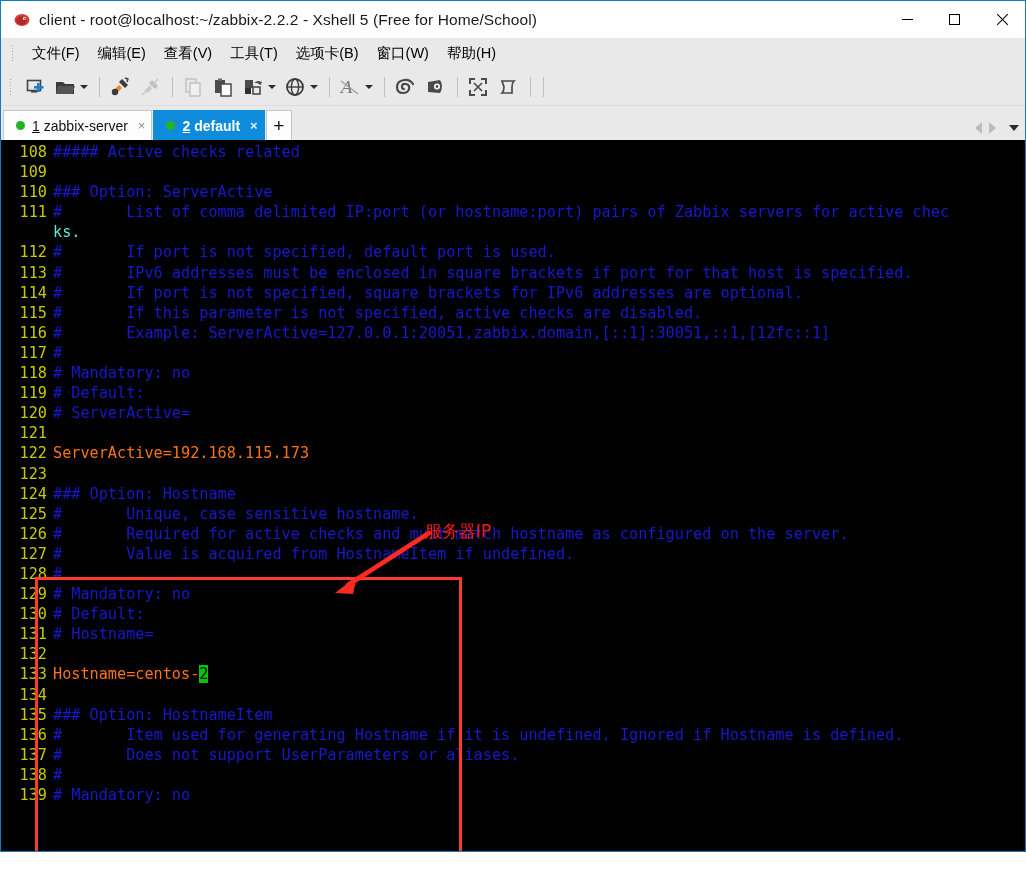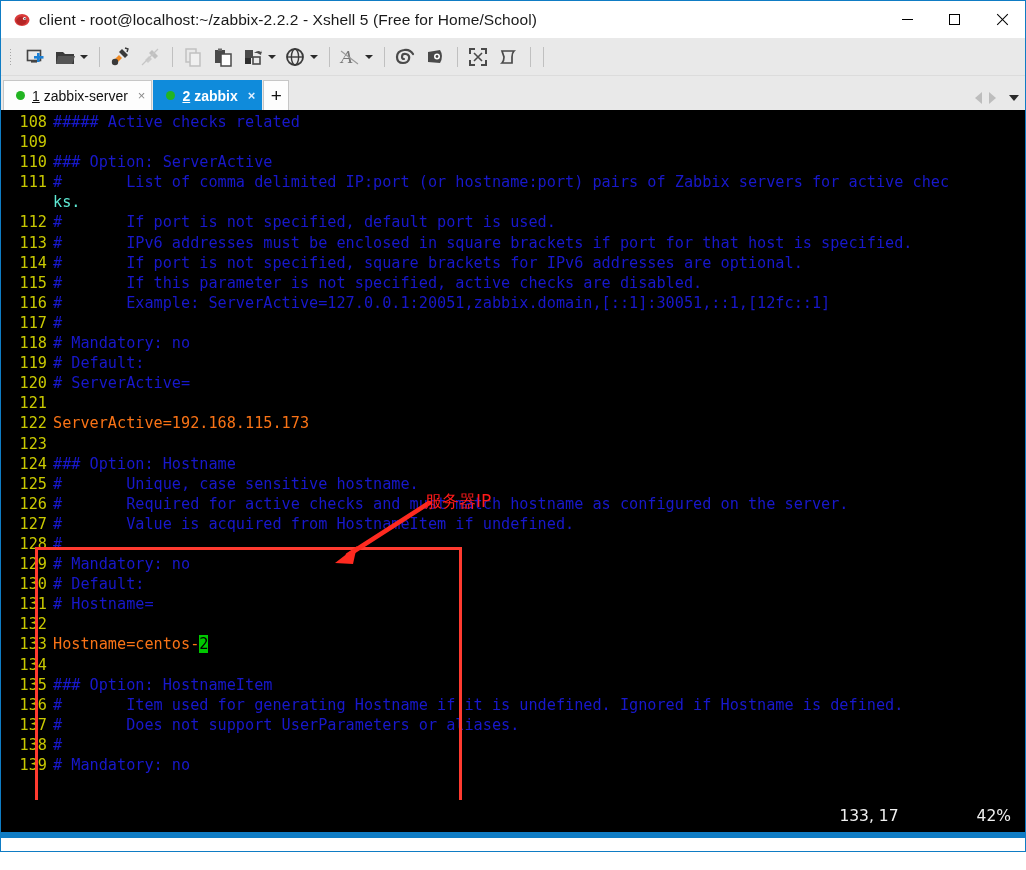--- a/index.html
+++ b/index.html
@@ -316,20 +316,30 @@
         </div>
       <div class="winbtn">
           <span class="glyph-max"></span>
         </div>
       <div class="winbtn close">
           <span class="glyph-close"></span>
         </div>
     </div>
   </div>
 
+  <div class="menubar">
+    <span class="grip"></span>
+    <span class="menu-item">文件(F)</span>
+    <span class="menu-item">编辑(E)</span>
+    <span class="menu-item">查看(V)</span>
+    <span class="menu-item">工具(T)</span>
+    <span class="menu-item">选项卡(B)</span>
+    <span class="menu-item">窗口(W)</span>
+    <span class="menu-item">帮助(H)</span>
+  </div>
 
   <div class="toolbar">
     <span class="grip"></span>
 
     <span class="tb-item">
       <svg class="ic" width="22" height="22" viewBox="0 0 22 22">
         <rect x="3.5" y="4.5" width="13" height="10" fill="none" stroke="#444" stroke-width="1.6"></rect>
         <rect x="7" y="15" width="6" height="1.6" fill="#444"></rect>
         <rect x="10" y="10" width="9.5" height="2.6" fill="#1a7fd4"></rect>
         <rect x="13" y="7" width="2.6" height="9" fill="#1a7fd4"></rect>
@@ -450,21 +460,21 @@
   <div class="tabbar">
     <div class="tab">
       <span class="dot"></span>
       <span class="num">1</span>
       <span>zabbix-server</span>
       <span class="tclose">×</span>
     </div>
     <div class="tab active">
       <span class="dot"></span>
       <span class="num">2</span>
-      <span>zabbix</span>
+      <span>default</span>
       <span class="tclose">×</span>
     </div>
     <div class="tab-add">+</div>
 
     <div class="tab-nav">
       <span class="tri-l"></span>
       <span class="tri-r"></span>
       <span class="tri-d"></span>
     </div>
   </div>
@@ -474,20 +484,16 @@
 
     <div class="anno">
       <div class="anno-box"></div>
       <svg class="anno-arrow" width="200" height="90" viewBox="0 0 200 90">
         <path d="M108 18 L27 70" stroke="#ff2a20" stroke-width="4.5" stroke-linecap="round"></path>
         <path d="M14 78 L36 61 L32 79 Z" fill="#ff2a20"></path>
       </svg>
       <div class="anno-label">服务器IP</div>
     </div>
 
-    <div class="statusline">
-      <span class="st-pos">133, 17</span>
-      <span class="st-zoom">42%</span>
-    </div>
   </div>
 
   <div class="bottom-edge"></div>
 </div>
 
 </body></html>

